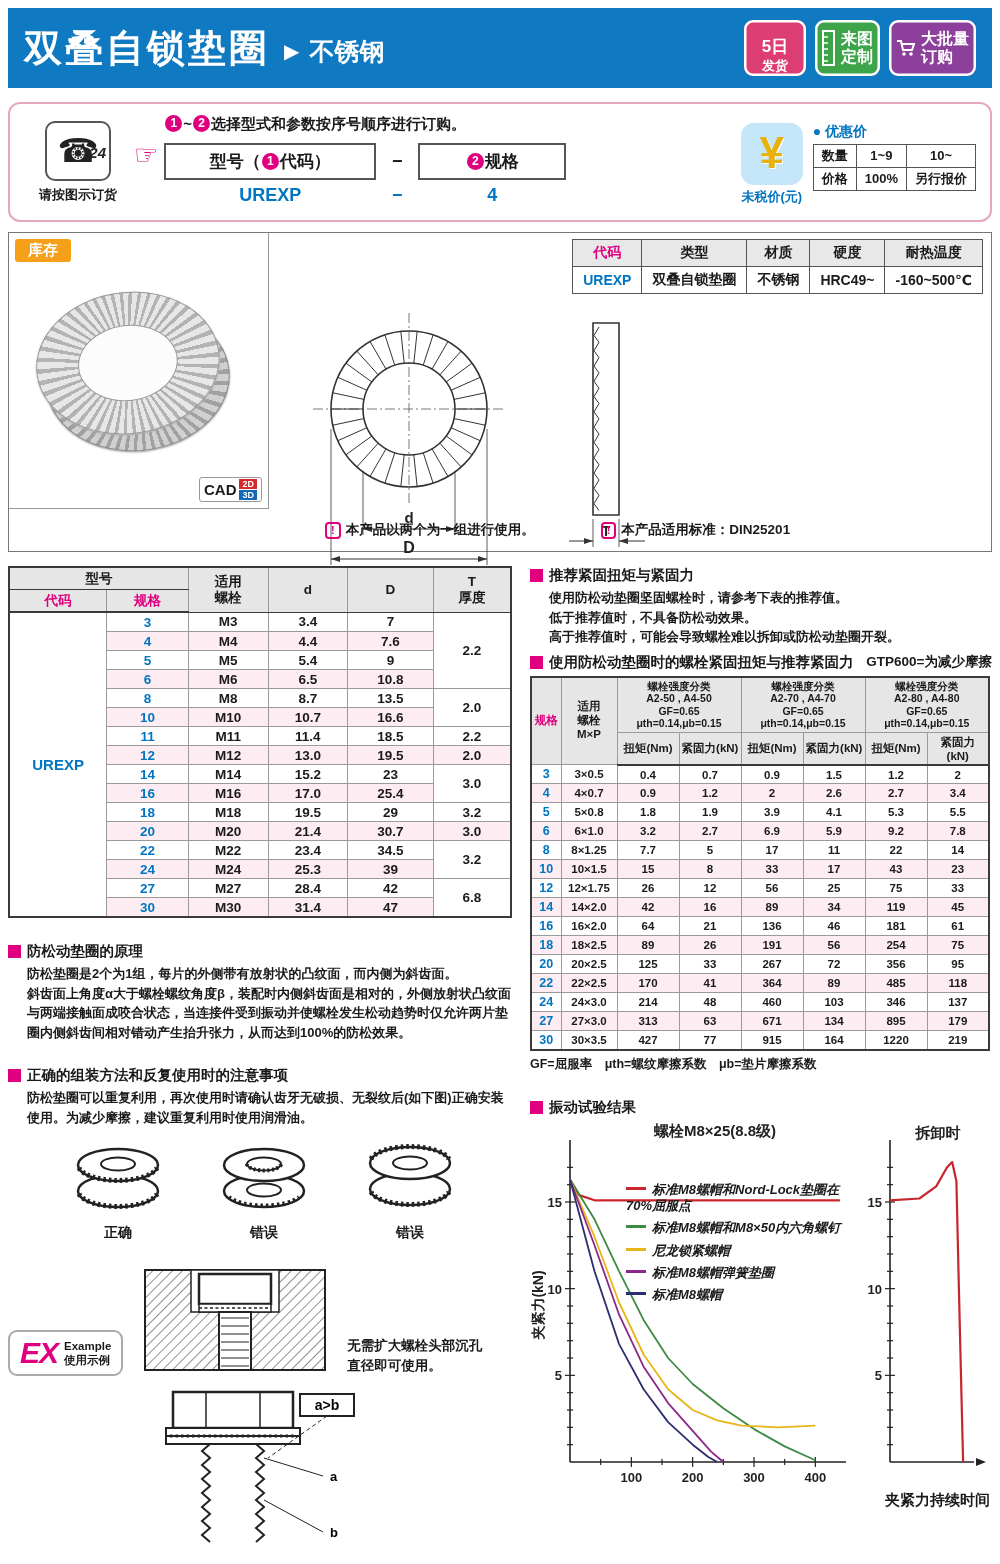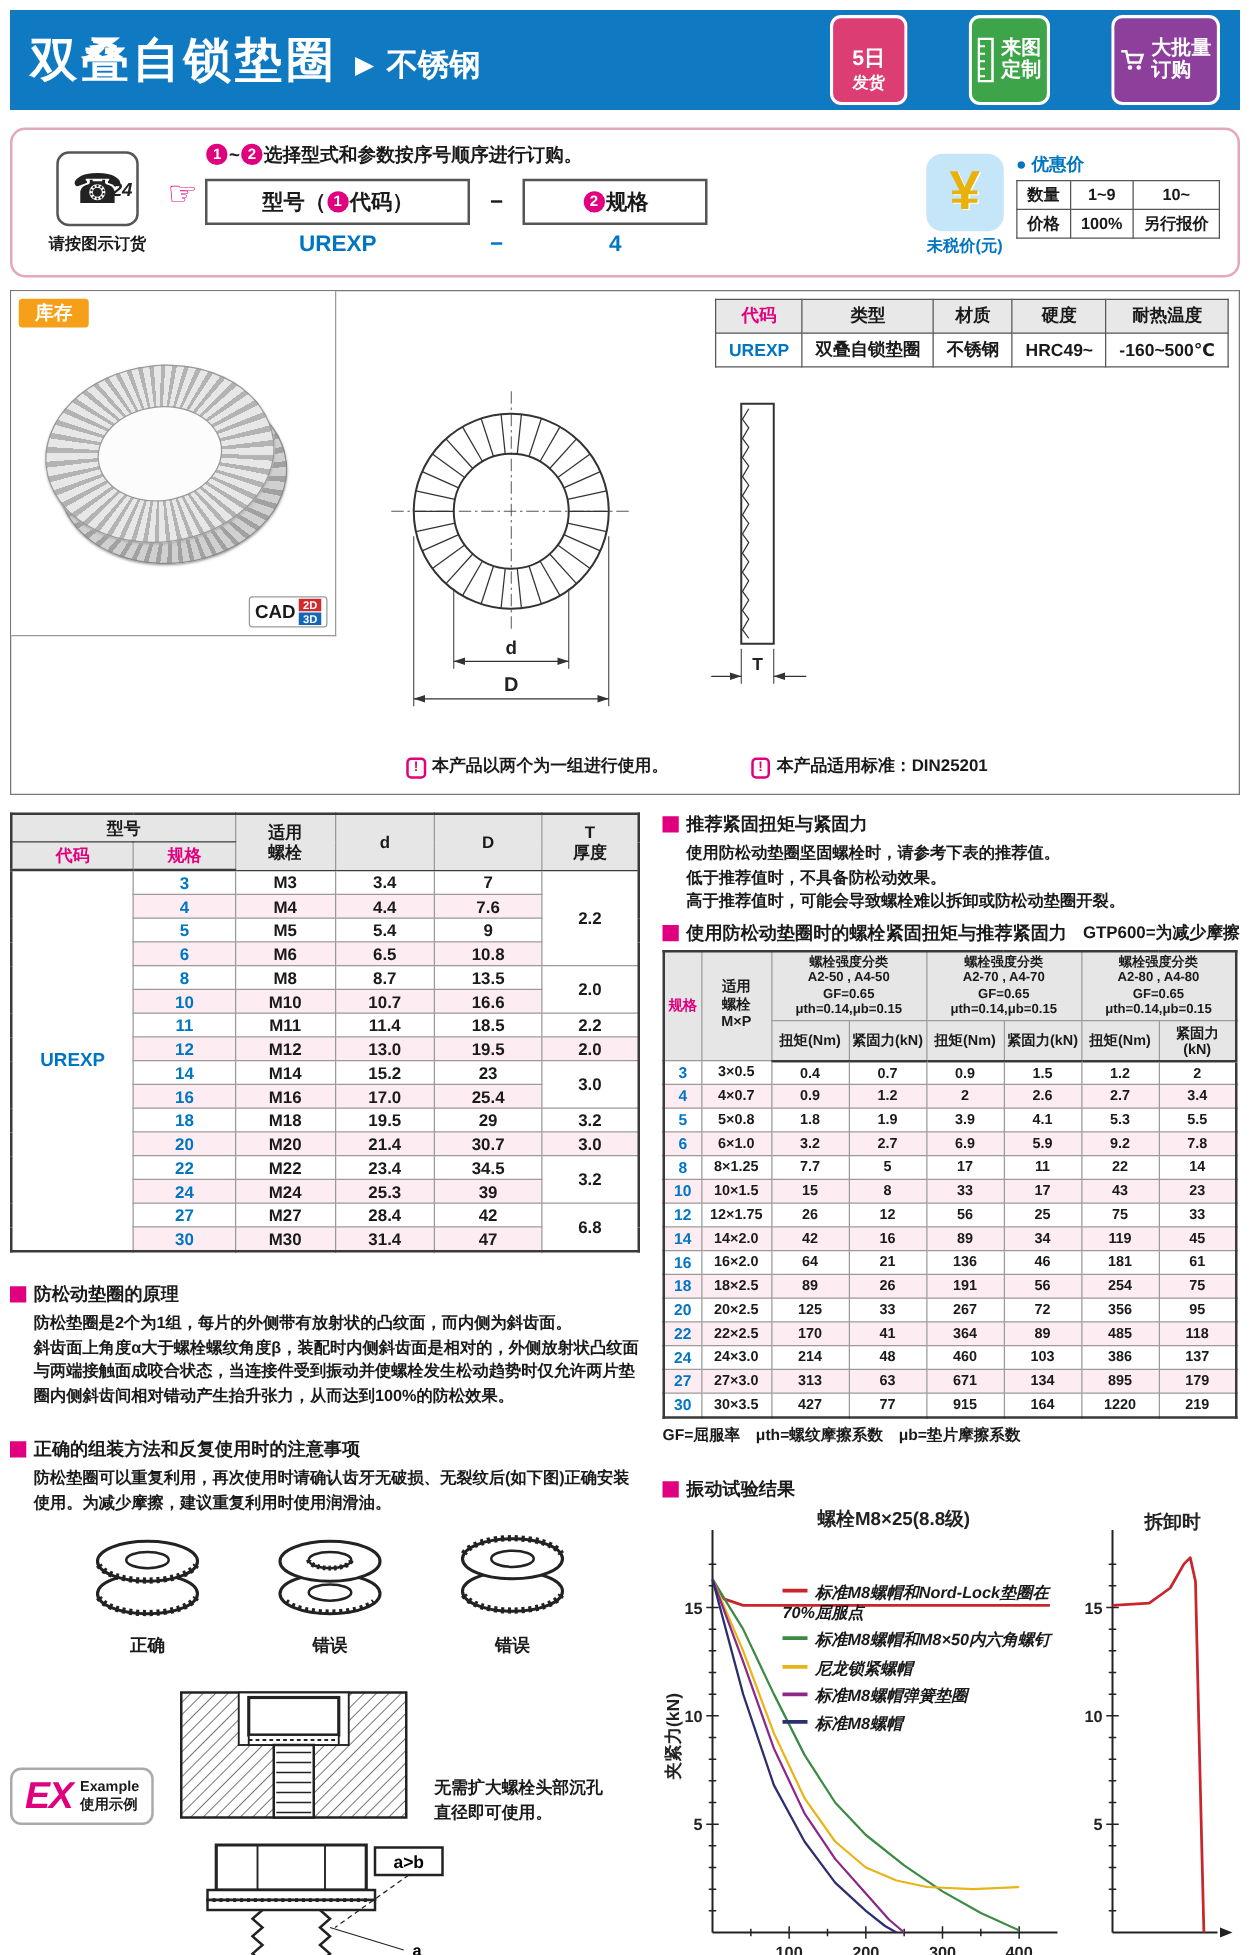--- a/index.html
+++ b/index.html
@@ -6,23 +6,23 @@
   body { margin:0; width:1000px; height:1564px; overflow:hidden; background:#fff;
          font-family:"Liberation Sans","DejaVu Sans",sans-serif; color:#1a1a1a; }
   .page { padding:8px; }
 
   
   .topbar { background:#0f79c1; height:80px; display:flex; align-items:center; padding:0 16px; }
   .title { color:#fff; font-size:38px; font-weight:bold; letter-spacing:3px; }
   .tri { color:#fff; font-size:20px; margin:6px 10px 0 14px; }
   .subtitle { color:#fff; font-size:25px; font-weight:bold; margin-top:6px; }
   .badges { margin-left:auto; display:flex; gap:9px; }
-  .badge { height:72px; min-width:62px; border-radius:9px; color:#fff; font-weight:bold;
+  .badge { height:56px; min-width:62px; border-radius:9px; color:#fff; font-weight:bold;
            display:flex; align-items:center; justify-content:center;
-           box-shadow:inset 0 0 0 2.5px #fff; padding:0 7px;margin-left:40px; }
+           box-shadow:inset 0 0 0 2.5px #fff; padding:0 7px; }
   .badge.pink { background:#dc3d73; flex-direction:column; line-height:1.05; }
   .badge.green { background:#3ea44a; gap:5px; }
   .badge.purple { background:#8d3f9c; gap:5px; }
   .b5 { font-size:33px; } .b5 span { font-size:17px; }
   .bsub { font-size:13px; }
   .bcol { display:flex; flex-direction:column; font-size:16px; line-height:1.15; }
 
   
   .order-box { border:2.5px solid #e3a8bd; border-radius:12px; margin-top:14px; height:120px;
                display:flex; align-items:center; padding:6px 14px; }
@@ -47,21 +47,21 @@
   .yen-wrap { text-align:center; }
   .yen-box { width:62px; height:62px; background:#c5e6f8; border-radius:13px; font-size:44px;
              font-weight:bold; color:#e9b10c; line-height:60px; text-align:center;
              text-shadow:1px 1px 0 #fff; }
   .tax { color:#0075c2; font-size:13px; font-weight:bold; margin-top:3px; }
   .price-title { color:#0075c2; font-weight:bold; font-size:14px; }
   .price-table { border-collapse:collapse; font-size:13px; font-weight:bold; margin-top:3px; }
   .price-table td { border:1.5px solid #555; padding:2px 8px; text-align:center; }
 
   
-  .product-box { height:404px; border:1.5px solid #777; position:relative; margin-top:10px; }
+  .product-box { height:320px; border:1.5px solid #777; position:relative; margin-top:10px; }
   .photo-area { position:absolute; left:0; top:0; width:260px; height:276px;
                 border-right:1.5px solid #999; border-bottom:1.5px solid #999; background:#fff; }
   .stock { position:absolute; left:6px; top:6px; background:#f6a019; color:#fff; font-weight:bold;
            font-size:15px; padding:2px 13px; border-radius:3px; z-index:3; }
   .photo-washer { position:absolute; left:28px; top:46px; width:200px; height:185px; transform:rotate(-7deg); }
   .pw-ring { position:absolute; width:184px; height:142px; border-radius:50%;
              background:repeating-conic-gradient(#b3b3b3 0deg 3deg, #e7e7e7 3deg 7.5deg);
              box-shadow:inset 0 0 0 1px #999, 0 1px 2px #aaa; }
   .pw-bottom { top:30px; left:8px; filter:brightness(.9); }
   .pw-top { top:12px; left:0; }
@@ -730,21 +730,21 @@
               <td>485</td>
               <td>118</td>
             </tr>
             <tr>
               <td class="sizecell">24</td>
               <td>24×3.0</td>
               <td>214</td>
               <td>48</td>
               <td>460</td>
               <td>103</td>
-              <td>386</td>
+              <td>346</td>
               <td>137</td>
             </tr>
             <tr>
               <td class="sizecell">27</td>
               <td>27×3.0</td>
               <td>313</td>
               <td>63</td>
               <td>671</td>
               <td>134</td>
               <td>895</td>

